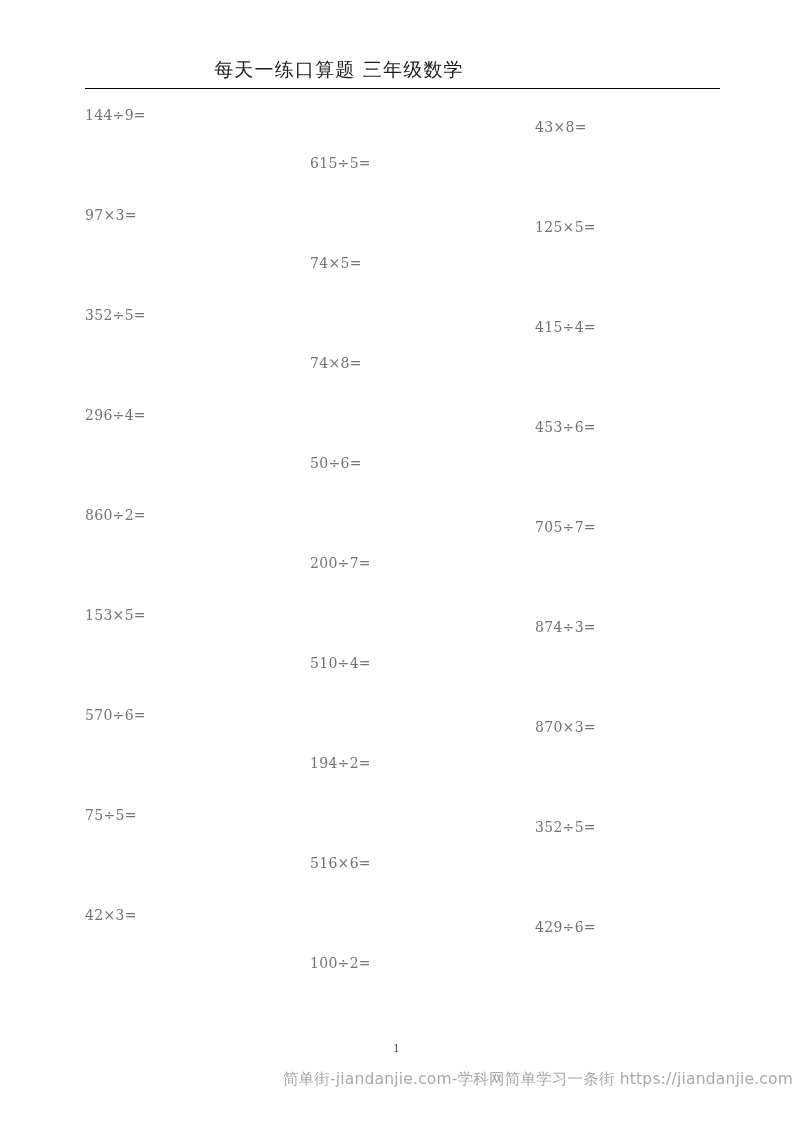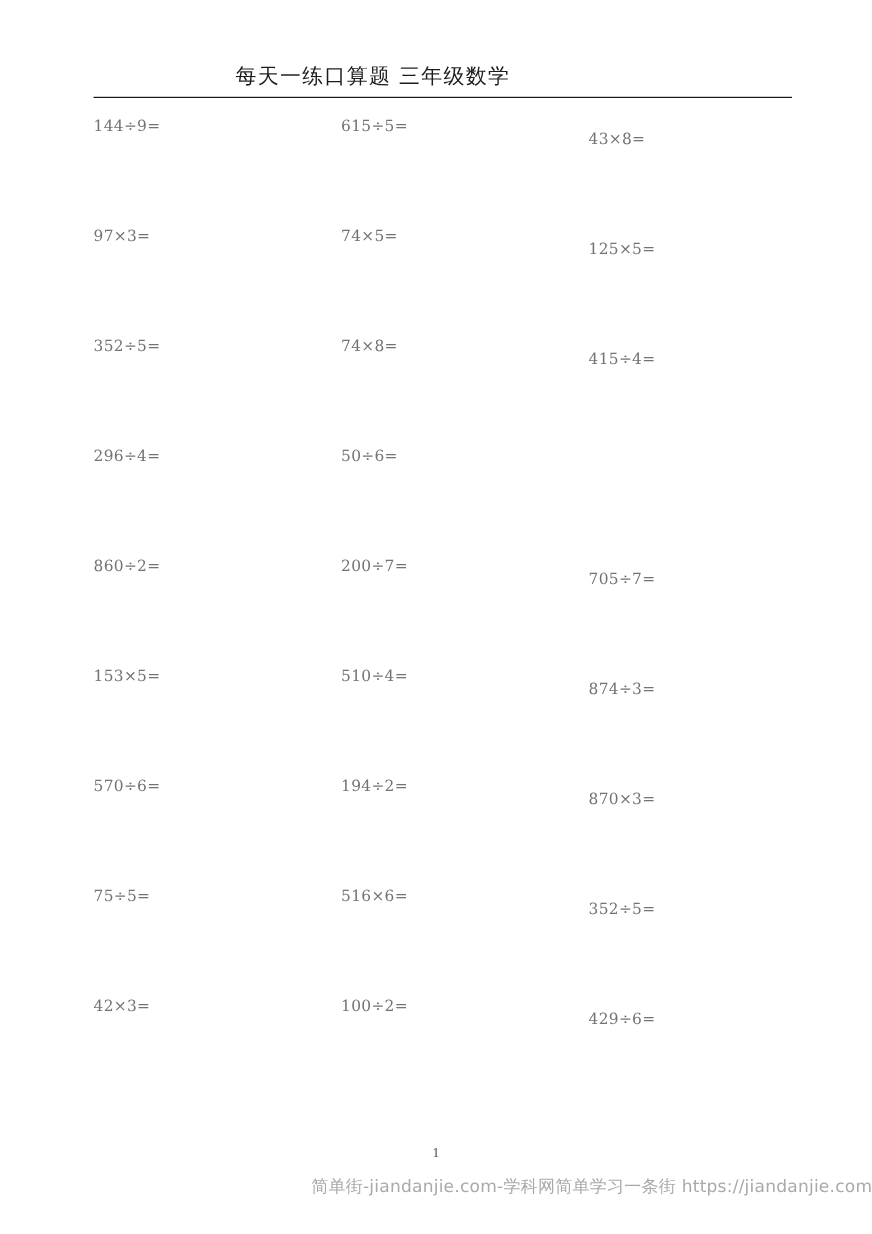--- a/index.html
+++ b/index.html
@@ -53,21 +53,21 @@
   }
   .problem-cell {
     width: 225px;
     font-family: "DejaVu Serif", "Liberation Serif", serif;
     font-size: 14px;
     line-height: 20px;
     color: #737373;
     white-space: pre;
     letter-spacing: 0.3px;
   }
-  .problem-cell.col-2 { width: 225px; }
+  .problem-cell.col-2 { width: 225px; margin-top: 48px; }
   .problem-cell.col-3 { width: 190px; margin-top: 12px; }
 
   
   .page-number {
     position: absolute;
     top: 1042px;
     left: 0;
     width: 793px;
     text-align: center;
     font-family: "DejaVu Serif", "Liberation Serif", serif;
@@ -114,20 +114,21 @@
 
     <div class="problem-row">
       <div class="problem-cell col-1">352÷5=</div>
       <div class="problem-cell col-2">74×8=</div>
       <div class="problem-cell col-3">415÷4=</div>
     </div>
 
     <div class="problem-row">
       <div class="problem-cell col-1">296÷4=</div>
       <div class="problem-cell col-2">50÷6=</div>
+      <div class="problem-cell col-3">453÷6=</div>
     </div>
 
     <div class="problem-row">
       <div class="problem-cell col-1">860÷2=</div>
       <div class="problem-cell col-2">200÷7=</div>
       <div class="problem-cell col-3">705÷7=</div>
     </div>
 
 
     <div class="problem-row">

